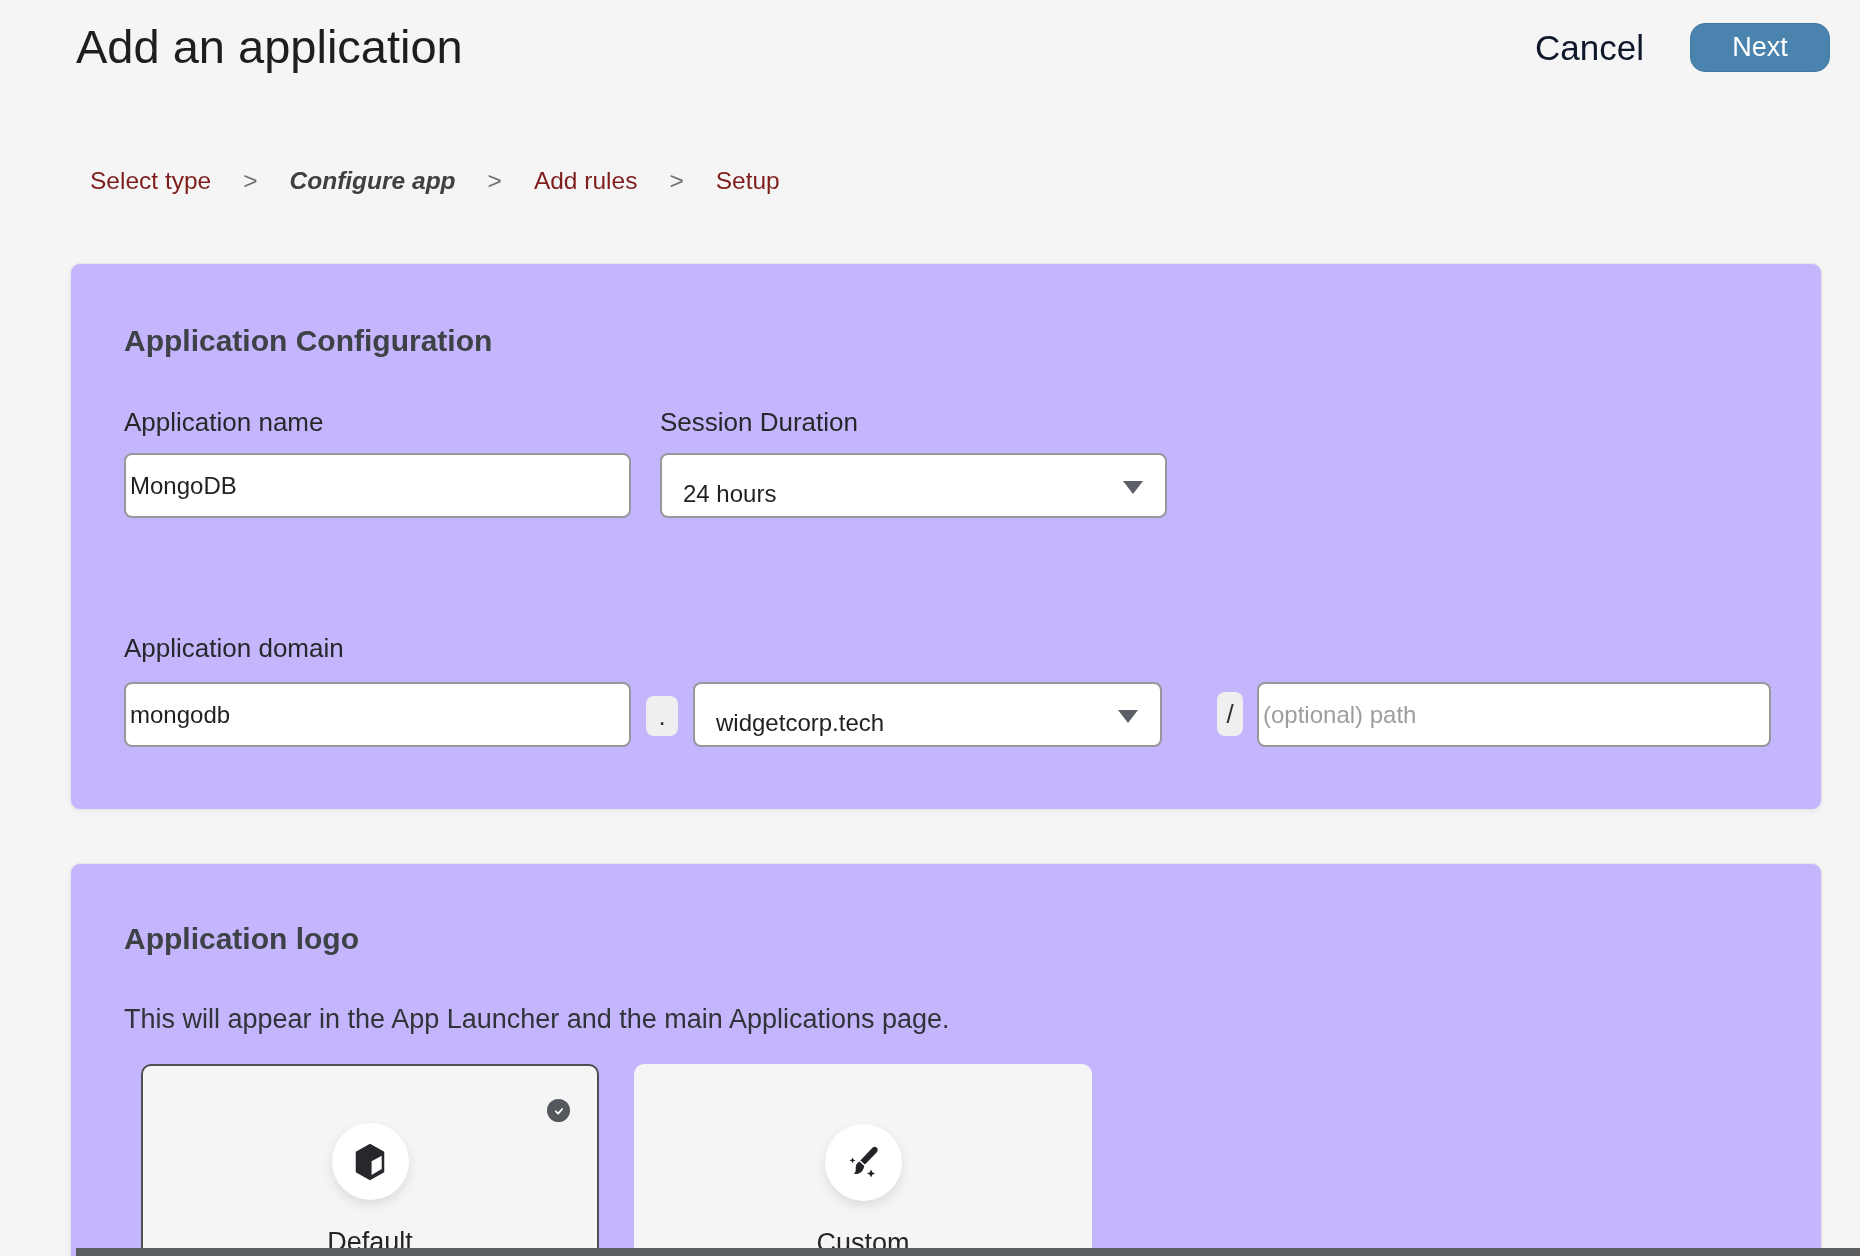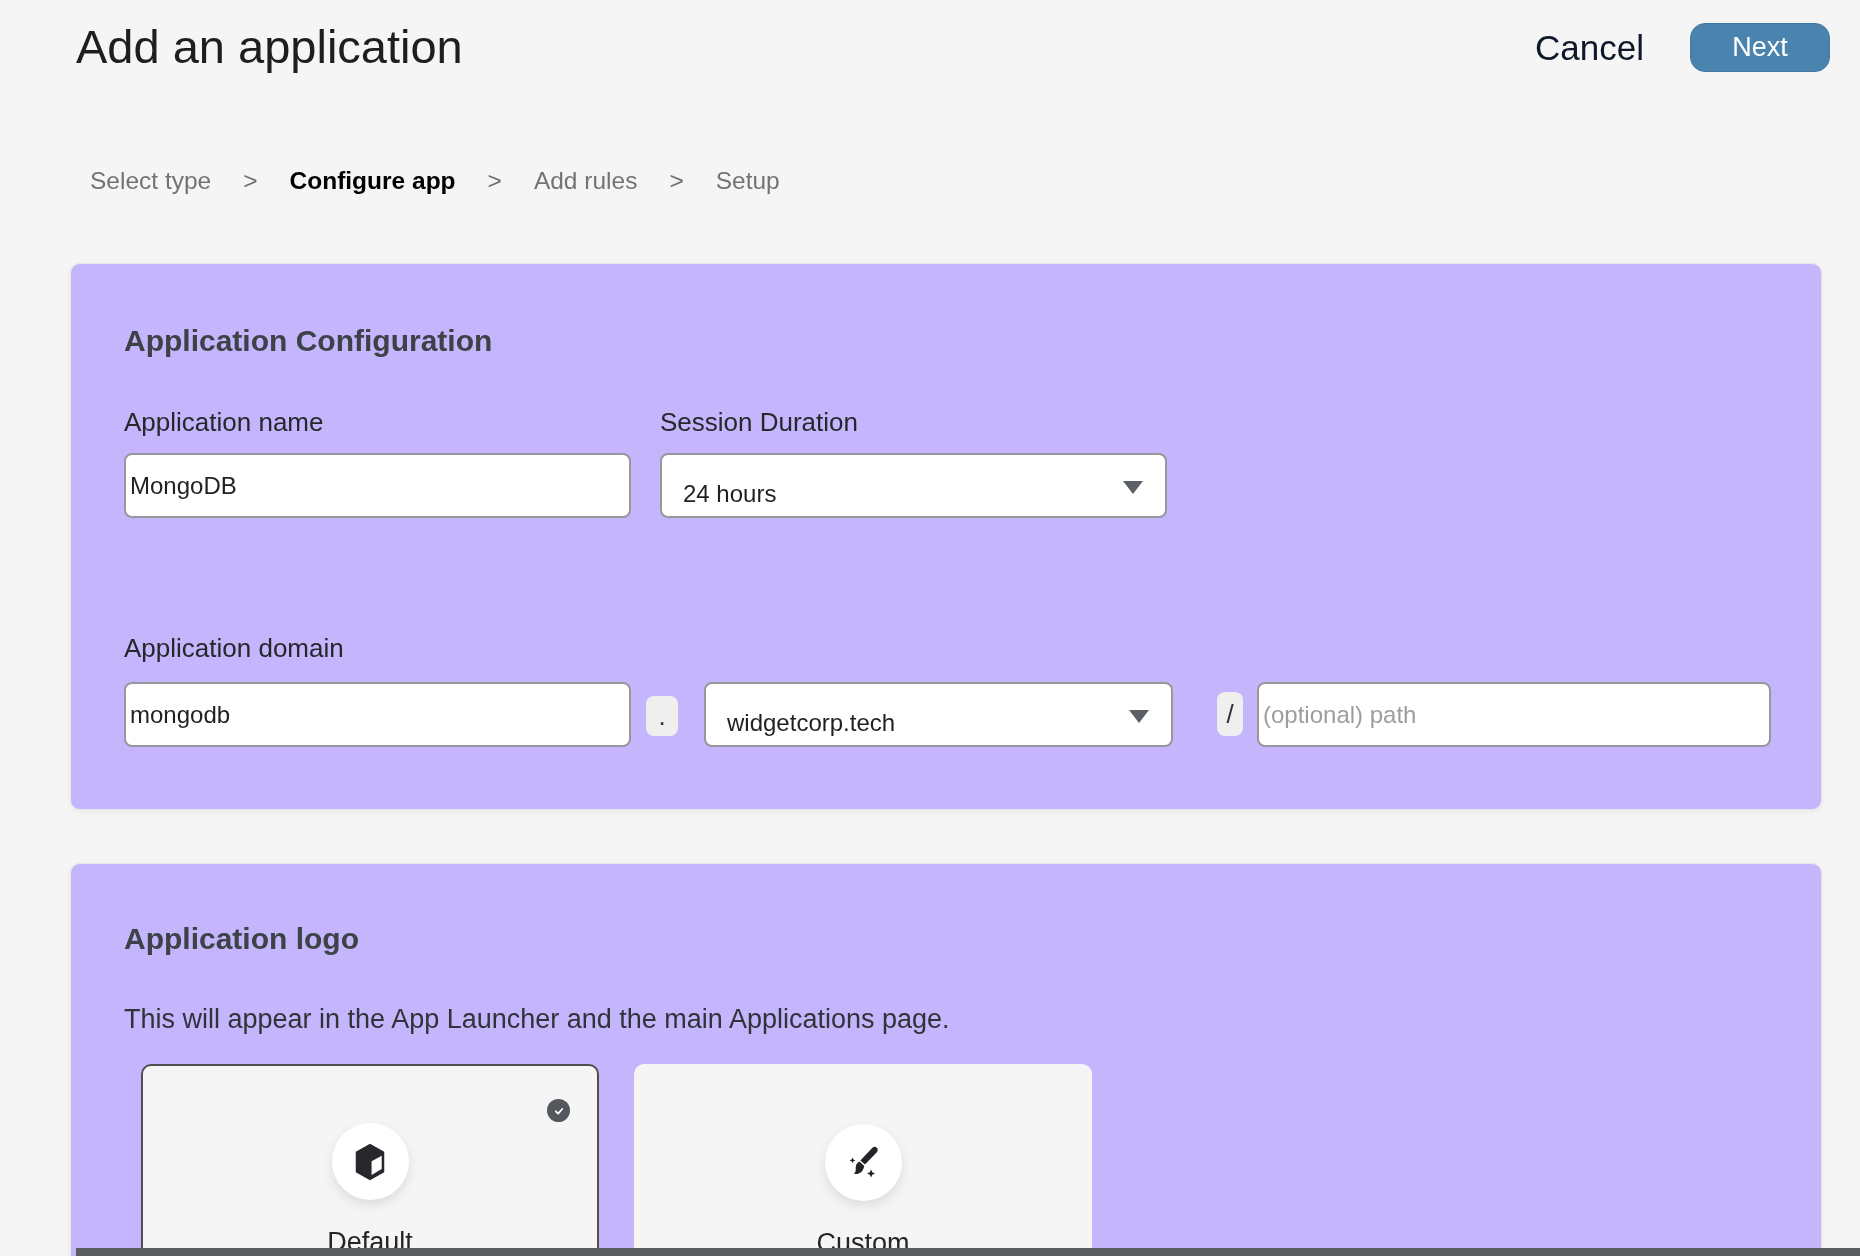--- a/index.html
+++ b/index.html
@@ -29,22 +29,22 @@
     border-radius:15px; color:#ffffff; font-size:27px; font-family:inherit;
     display:flex; align-items:center; justify-content:center; cursor:pointer;
   }
 
   
   .breadcrumb{
     position:absolute; left:90px; top:166px;
     display:flex; align-items:center; gap:32px;
     font-size:24.5px; line-height:30px; color:#67696c;
   }
-  .crumb{ color:#737373; cursor:pointer; }
-  .crumb.active{ color:#000000; font-weight:bold; }
+  .crumb{ color:#7f1d1d; cursor:pointer; }
+  .crumb.active{ color:#404040; font-weight:bold;font-style:italic; }
   .crumb-sep{ color:#6e7073; }
 
   
   .card{
     position:absolute; left:70px; width:1752px;
     background:#c4b5fd; border:1px solid #e6e6e7; border-radius:10px;
     box-shadow:0 2px 6px rgba(0,0,0,0.05);
   }
   #card-config{ top:263px; height:547px; }
   #card-logo{ top:863px; height:500px; }
@@ -85,21 +85,21 @@
   #chip-dot{ left:575px; top:432px; width:32px; height:40px; padding-bottom:4px; }
   #chip-slash{ left:1146px; top:428px; width:26px; height:44px; align-items:center; }
 
   
   #label-name{ left:53px; top:142px; }
   #label-session{ left:589px; top:142px; }
   #input-name{ left:53px; top:189px; width:507px; }
   #select-session{ left:589px; top:189px; width:507px; }
   #label-domain{ left:53px; top:368px; }
   #input-subdomain{ left:53px; top:418px; width:507px; }
-  #select-domain{ left:622px; top:418px; width:469px;margin-left:11px; }
+  #select-domain{ left:622px; top:418px; width:469px; }
   #input-path{ left:1186px; top:418px; width:514px; }
 
   
   .logo-desc{
     position:absolute; left:53px; top:141px;
     font-size:27px; color:#303337; line-height:28px;
   }
   .tiles{
     position:absolute; left:70px; top:200px;
     display:flex; gap:35px;

